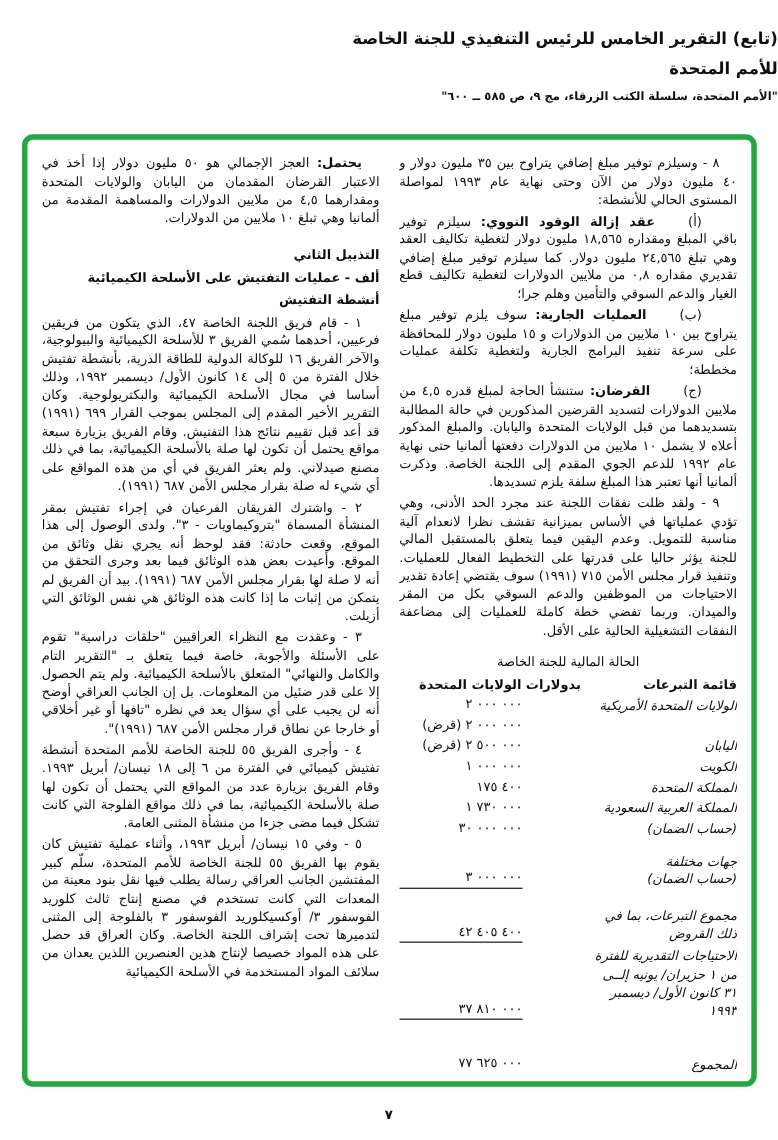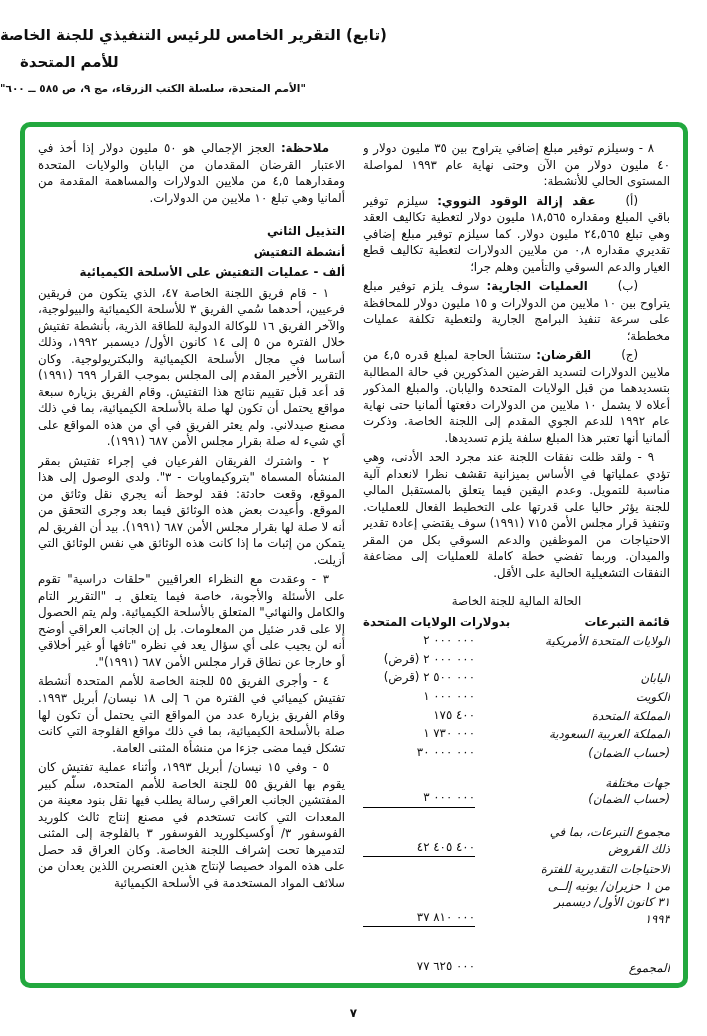--- a/index.html
+++ b/index.html
@@ -4,21 +4,21 @@
 <style>
   * { box-sizing: border-box; }
   html,body { margin:0; padding:0; }
   body {
     width:707px; height:1036px; background:#ffffff; color:#101010;
     font-family:"DejaVu Sans", sans-serif;
   }
   .page { position:relative; width:707px; height:1036px; direction:rtl; overflow:hidden; }
 
   
-  .doc-header { text-align:left; padding-top:26px; }
+  .doc-header { text-align:right; padding-top:26px; }
   .doc-title-1 { font-size:15px; font-weight:bold; letter-spacing:0; }
   .doc-title-2 { font-size:15px; font-weight:bold; margin-top:9px;padding-left:20px; }
   .doc-source  { font-size:10.5px; font-weight:bold; margin-top:11px; }
 
   
   .frame {
     position:absolute; left:20px; top:122px; width:668px; height:866px;
     border:5px solid #22a83e; border-radius:10px;
     padding:13px 13px 8px 13px; overflow:hidden; background:#fff;
   }
@@ -30,21 +30,21 @@
   .indent { text-indent:16px; }
   b { font-weight:bold; }
   .marker { display:inline-block; margin-left:30px; }
   .heading { font-weight:bold; margin:0 0 4px 0; text-align:right; }
   .gap { height:14px; }
 
   
   .fin { margin-top:12px; }
   .fin-title { text-align:center; font-weight:normal; margin-bottom:4px; }
   .fin-head { display:flex; justify-content:space-between; font-weight:bold; margin-bottom:2px; }
-  .fin-head .amt-h { text-align:right; }
+  .fin-head .amt-h { text-align:right;margin-left:18px; }
   .t-row { display:flex; align-items:flex-end; margin-bottom:1px; }
   .t-label { flex:1 1 auto; white-space:pre-line; padding-left:6px;font-style:italic; }
   .t-amount { flex:0 0 112px; text-align:right; direction:rtl; padding-bottom:1px; }
   .t-row.rule  .t-amount { border-bottom:1.5px solid #000;margin-top:27px; }
   .t-row.drule .t-amount { border-bottom:4px double #000; }
   .t-row.spacer-after { margin-bottom:4px; }
 
   
   .page-num {
     position:absolute; bottom:16px; left:0; right:0;
@@ -134,27 +134,27 @@
           </div>
           <div class="t-row drule">
             <div class="t-label">العجز المسقط بالنسبة
 لعمليات عام ١٩٩٣</div>
             <div class="t-amount">٣٥&nbsp;٢١٩&nbsp;٦٠٠</div>
           </div>
         </div>
       </div>
 
       <div class="col">
-        <p class="indent"><b>ملاحظة:</b> <span>العجز الإجمالي هو ٥٠ مليون دولار إذا أخذ في الاعتبار القرضان المقدمان من اليابان والولايات المتحدة ومقدارهما ٤,٥ من ملايين الدولارات والمساهمة المقدمة من ألمانيا وهي تبلغ ١٠ ملايين من الدولارات.</span></p>
+        <p class="indent"><b>يحتمل:</b> <span>العجز الإجمالي هو ٥٠ مليون دولار إذا أخذ في الاعتبار القرضان المقدمان من اليابان والولايات المتحدة ومقدارهما ٤,٥ من ملايين الدولارات والمساهمة المقدمة من ألمانيا وهي تبلغ ١٠ ملايين من الدولارات.</span></p>
 
         <div class="gap"></div>
 
         <p class="heading">التذييل الثاني</p>
+        <p class="heading">ألف - عمليات التفتيش على الأسلحة الكيميائية</p>
         <p class="heading">أنشطة التفتيش</p>
-        <p class="heading">ألف - عمليات التفتيش على الأسلحة الكيميائية</p>
 
         <p class="indent">١ - قام فريق اللجنة الخاصة ٤٧، الذي يتكون من فريقين فرعيين، أحدهما سُمي الفريق ٣ للأسلحة الكيميائية والبيولوجية، والآخر الفريق ١٦ للوكالة الدولية للطاقة الذرية، بأنشطة تفتيش خلال الفترة من ٥ إلى ١٤ كانون الأول/ ديسمبر ١٩٩٢، وذلك أساسا في مجال الأسلحة الكيميائية والبكتريولوجية. وكان التقرير الأخير المقدم إلى المجلس بموجب القرار ٦٩٩ (١٩٩١) قد أعد قبل تقييم نتائج هذا التفتيش. وقام الفريق بزيارة سبعة مواقع يحتمل أن تكون لها صلة بالأسلحة الكيميائية، بما في ذلك مصنع صيدلاني. ولم يعثر الفريق في أي من هذه المواقع على أي شيء له صلة بقرار مجلس الأمن ٦٨٧ (١٩٩١).</p>
         <p class="indent">٢ - واشترك الفريقان الفرعيان في إجراء تفتيش بمقر المنشأة المسماة "بتروكيماويات - ٣". ولدى الوصول إلى هذا الموقع، وقعت حادثة: فقد لوحظ أنه يجري نقل وثائق من الموقع. وأعيدت بعض هذه الوثائق فيما بعد وجرى التحقق من أنه لا صلة لها بقرار مجلس الأمن ٦٨٧ (١٩٩١). بيد أن الفريق لم يتمكن من إثبات ما إذا كانت هذه الوثائق هي نفس الوثائق التي أزيلت.</p>
         <p class="indent">٣ - وعقدت مع النظراء العراقيين "حلقات دراسية" تقوم على الأسئلة والأجوبة، خاصة فيما يتعلق بـ "التقرير التام والكامل والنهائي" المتعلق بالأسلحة الكيميائية. ولم يتم الحصول إلا على قدر ضئيل من المعلومات. بل إن الجانب العراقي أوضح أنه لن يجيب على أي سؤال يعد في نظره "تافها أو غير أخلاقي أو خارجا عن نطاق قرار مجلس الأمن ٦٨٧ (١٩٩١)".</p>
         <p class="indent">٤ - وأجرى الفريق ٥٥ للجنة الخاصة للأمم المتحدة أنشطة تفتيش كيميائي في الفترة من ٦ إلى ١٨ نيسان/ أبريل ١٩٩٣. وقام الفريق بزيارة عدد من المواقع التي يحتمل أن تكون لها صلة بالأسلحة الكيميائية، بما في ذلك مواقع الفلوجة التي كانت تشكل فيما مضى جزءا من منشأة المثنى العامة.</p>
         <p class="indent">٥ - وفي ١٥ نيسان/ أبريل ١٩٩٣، وأثناء عملية تفتيش كان يقوم بها الفريق ٥٥ للجنة الخاصة للأمم المتحدة، سلّم كبير المفتشين الجانب العراقي رسالة يطلب فيها نقل بنود معينة من المعدات التي كانت تستخدم في مصنع إنتاج ثالث كلوريد الفوسفور ٣/ أوكسيكلوريد الفوسفور ٣ بالفلوجة إلى المثنى لتدميرها تحت إشراف اللجنة الخاصة. وكان العراق قد حصل على هذه المواد خصيصا لإنتاج هذين العنصرين اللذين يعدان من سلائف المواد المستخدمة في الأسلحة الكيميائية</p>
       </div>
 
     </div>
   </div>

